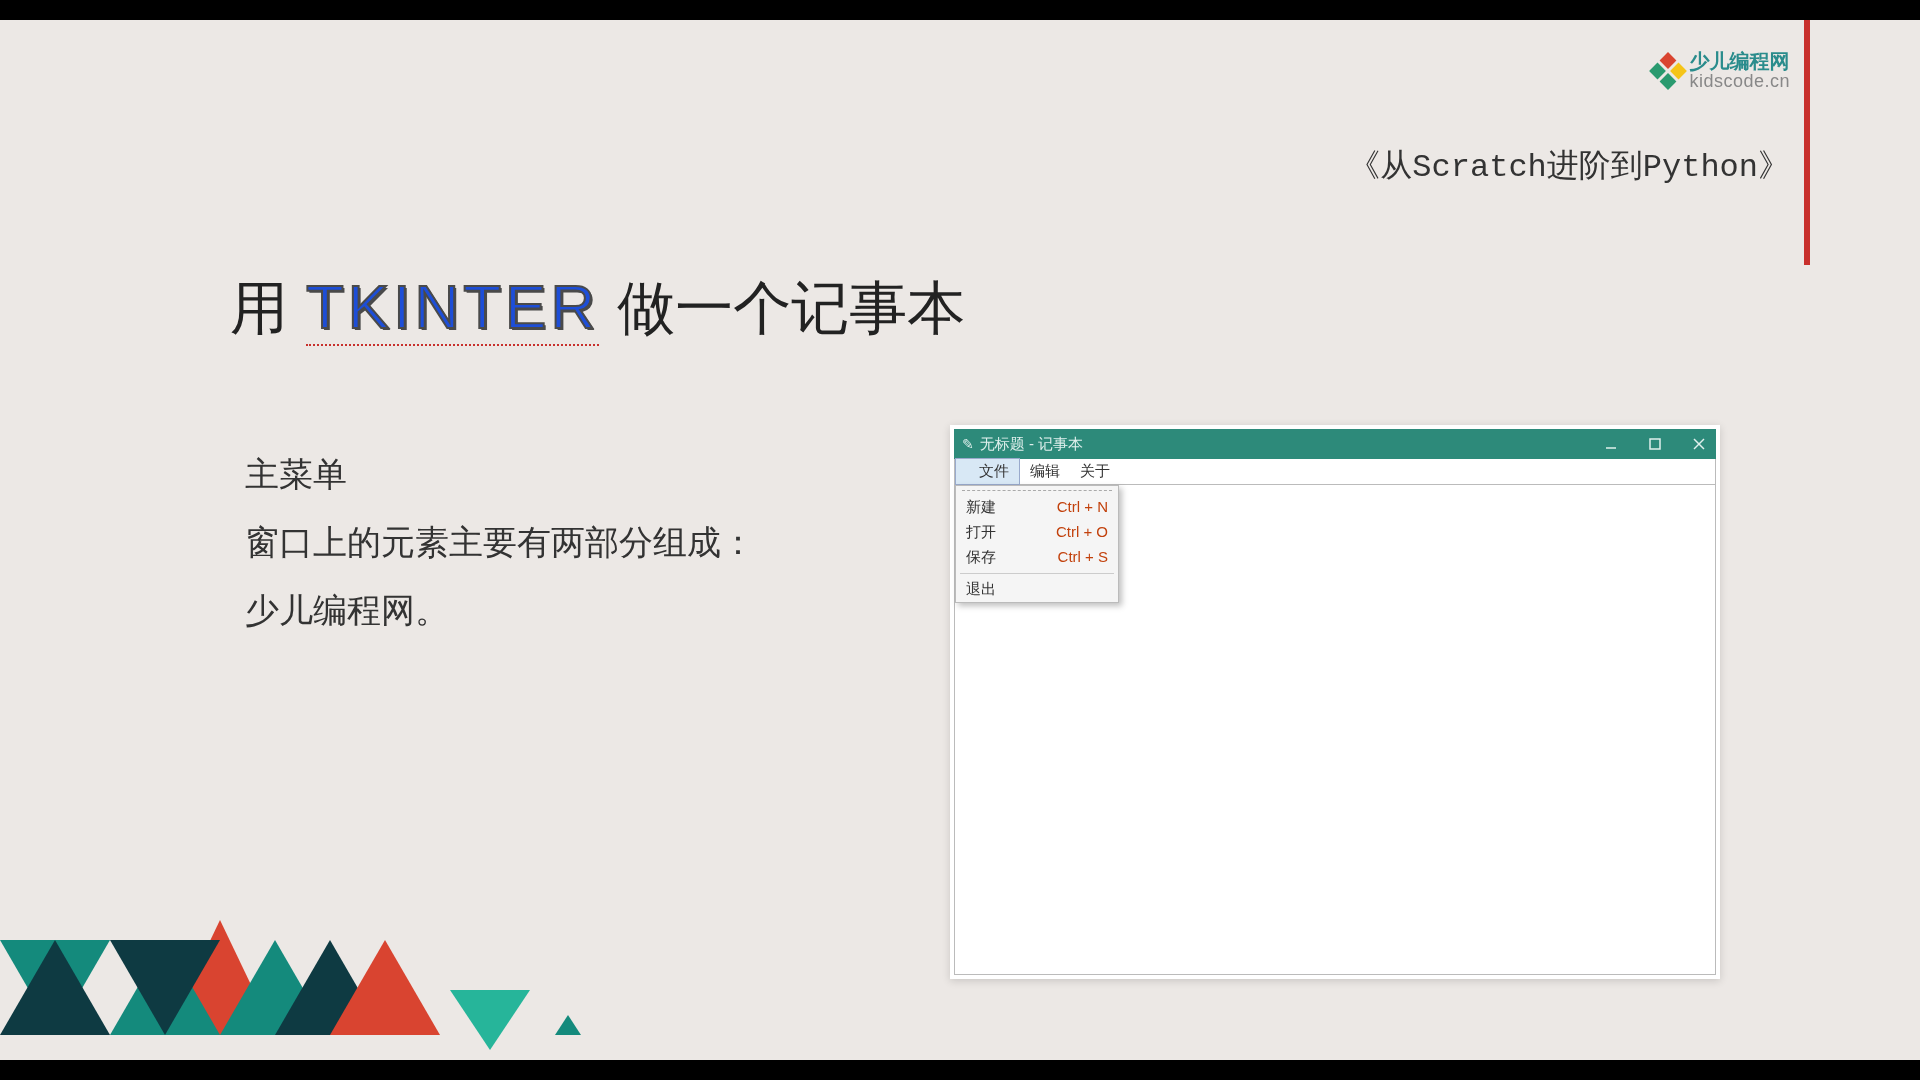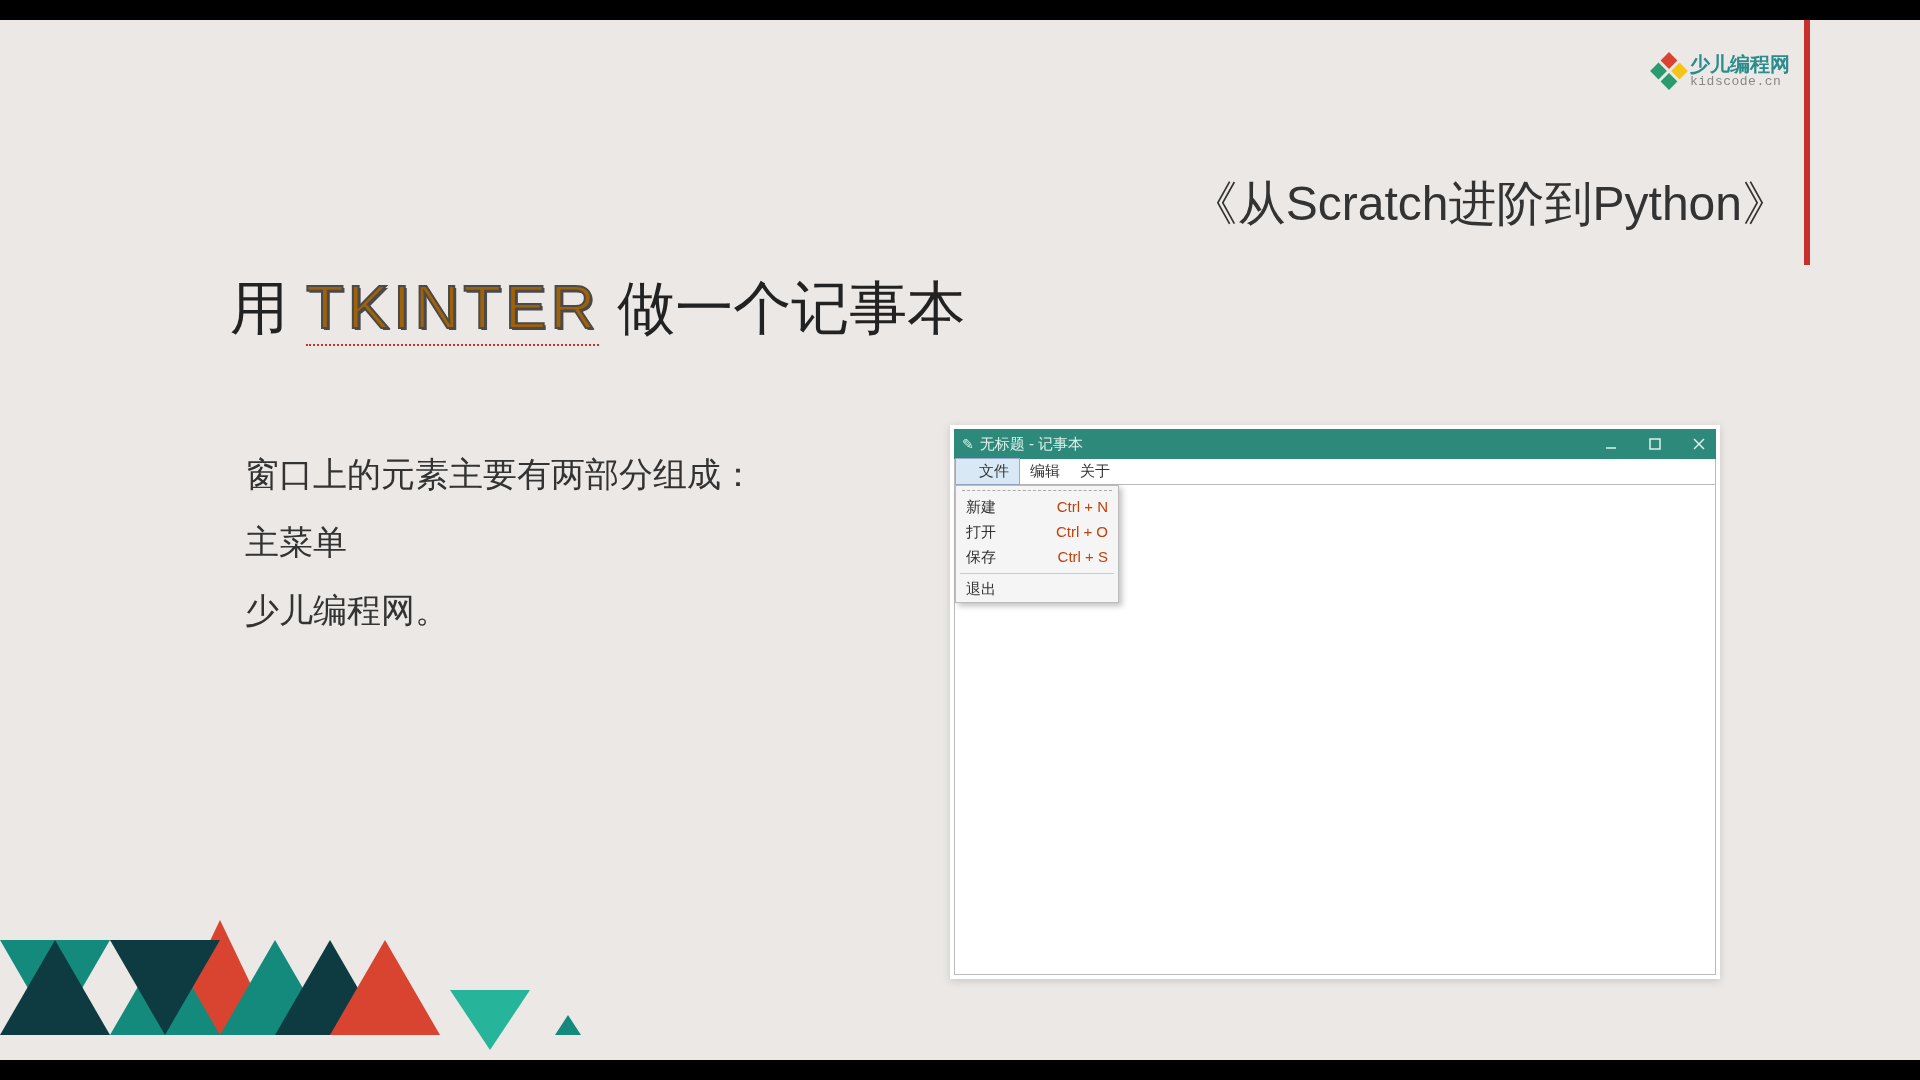--- a/index.html
+++ b/index.html
@@ -45,48 +45,47 @@
       display: flex;
       flex-direction: column;
       line-height: 1.1;
     }
     .logo-main {
       font-size: 20px;
       font-weight: bold;
       color: #2a8c8c;
     }
     .logo-sub {
-      font-size: 13px;
+      font-size: 18px;
       color: #888;
       letter-spacing: 0.5px;
+    }
+    .course-title {
+      position: absolute;
+      right: 130px;
+      top: 124px;
+      font-size: 32px;
+      color: #333;
       font-family: Liberation Mono, monospace;
-    }
-    .course-title {
-      position: absolute;
-      right: 130px;
-      top: 152px;
-      font-size: 48px;
-      color: #333;
-      font-family: Liberation Sans, sans-serif;
     }
     .slide-title {
       position: absolute;
       left: 230px;
       top: 250px;
       font-size: 58px;
       color: #222;
       display: flex;
       align-items: baseline;
       gap: 18px;
     }
     .tkinter-word {
       font-family: "Impact", "Arial Black", sans-serif;
       font-size: 62px;
       letter-spacing: 4px;
-      color: #a16207;
+      color: #1d4ed8;
       -webkit-text-stroke: 2px #4a4a4a;
       text-shadow: 2px 2px 0 #4a4a4a;
       border-bottom: 2px dotted #c8302c;
       padding-bottom: 2px;
     }
     .body-text {
       position: absolute;
       left: 245px;
       top: 420px;
       font-size: 34px;
@@ -213,22 +212,22 @@
 
   <div class="course-title">《从Scratch进阶到Python》</div>
 
   <div class="slide-title">
     <span>用</span>
     <span class="tkinter-word">TKINTER</span>
     <span>做一个记事本</span>
   </div>
 
   <div class="body-text">
+    <div>主菜单</div>
     <div>窗口上的元素主要有两部分组成：</div>
-    <div>主菜单</div>
     <div>少儿编程网。</div>
   </div>
 
   <div class="notepad-shot">
     <div class="np-titlebar">
       <span class="feather">✎</span>
       <span>无标题 - 记事本</span>
       <div class="np-controls">
         <div class="np-control">
           <svg width="14" height="14" viewBox="0 0 14 14">

